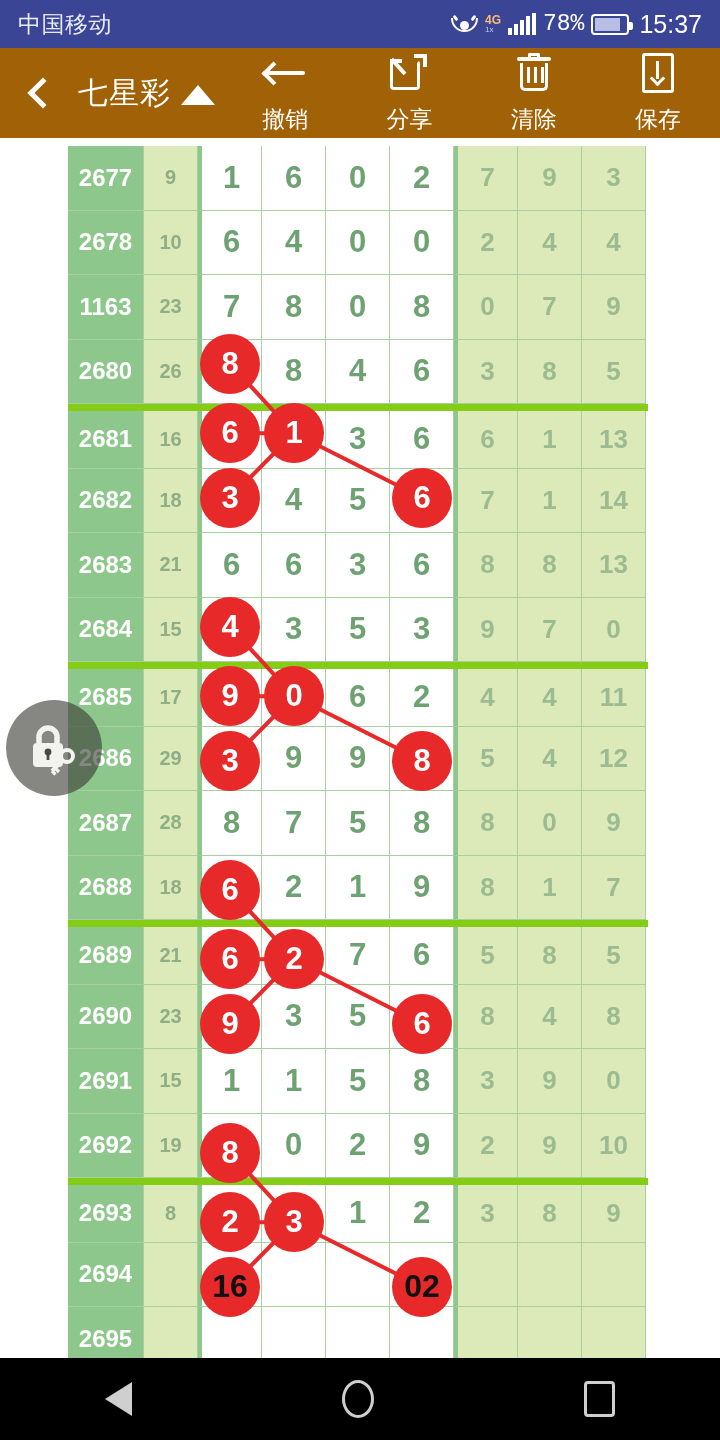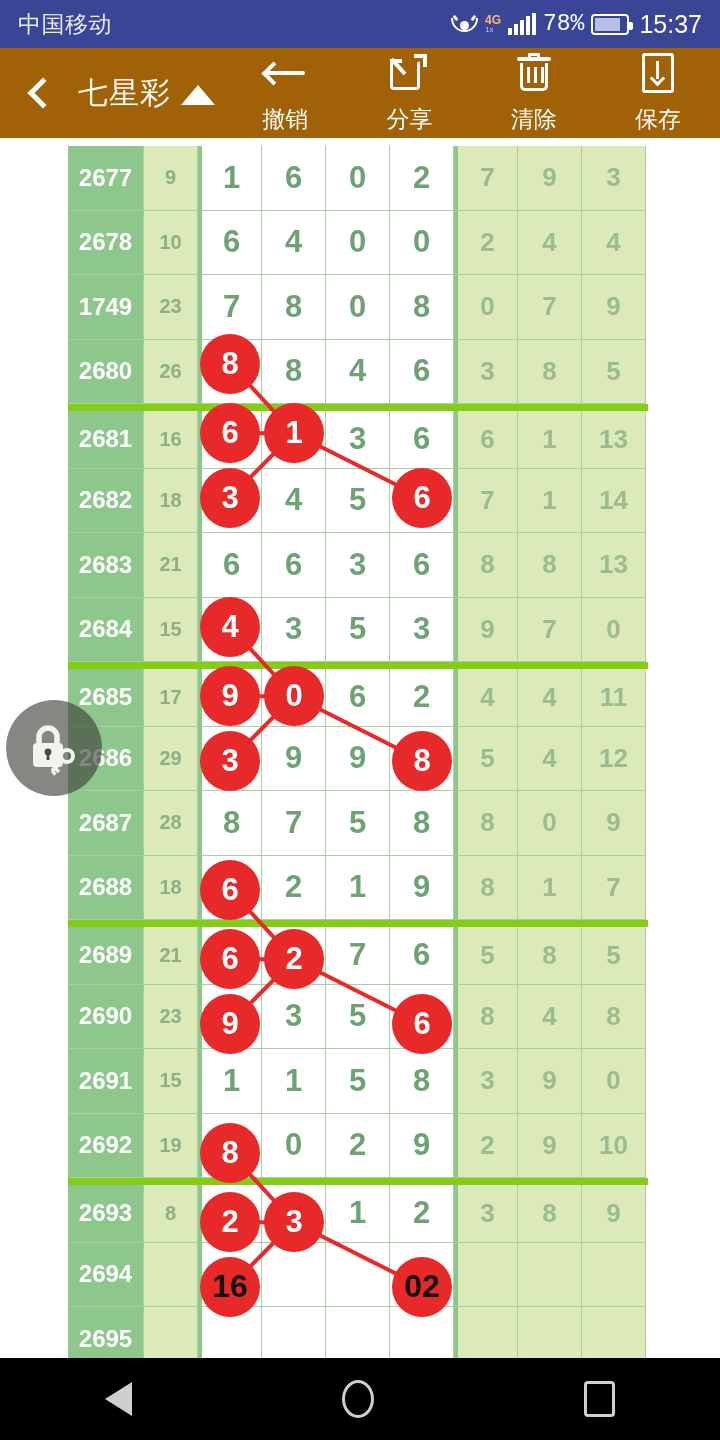--- a/index.html
+++ b/index.html
@@ -333,21 +333,21 @@
           <div class="cell c-sum">10</div>
           <div class="cell c-num gapl">6</div>
           <div class="cell c-num">4</div>
           <div class="cell c-num">0</div>
           <div class="cell c-num">0</div>
           <div class="cell c-stat" style="border-left: 4px solid rgb(141, 199, 140);">2</div>
           <div class="cell c-stat">4</div>
           <div class="cell c-stat">4</div>
         </div>
         <div class="row">
-          <div class="cell c-issue">1749</div>
+          <div class="cell c-issue">1163</div>
           <div class="cell c-sum">23</div>
           <div class="cell c-num gapl">7</div>
           <div class="cell c-num">8</div>
           <div class="cell c-num">0</div>
           <div class="cell c-num">8</div>
           <div class="cell c-stat" style="border-left: 4px solid rgb(141, 199, 140);">0</div>
           <div class="cell c-stat">7</div>
           <div class="cell c-stat">9</div>
         </div>
         <div class="row">

